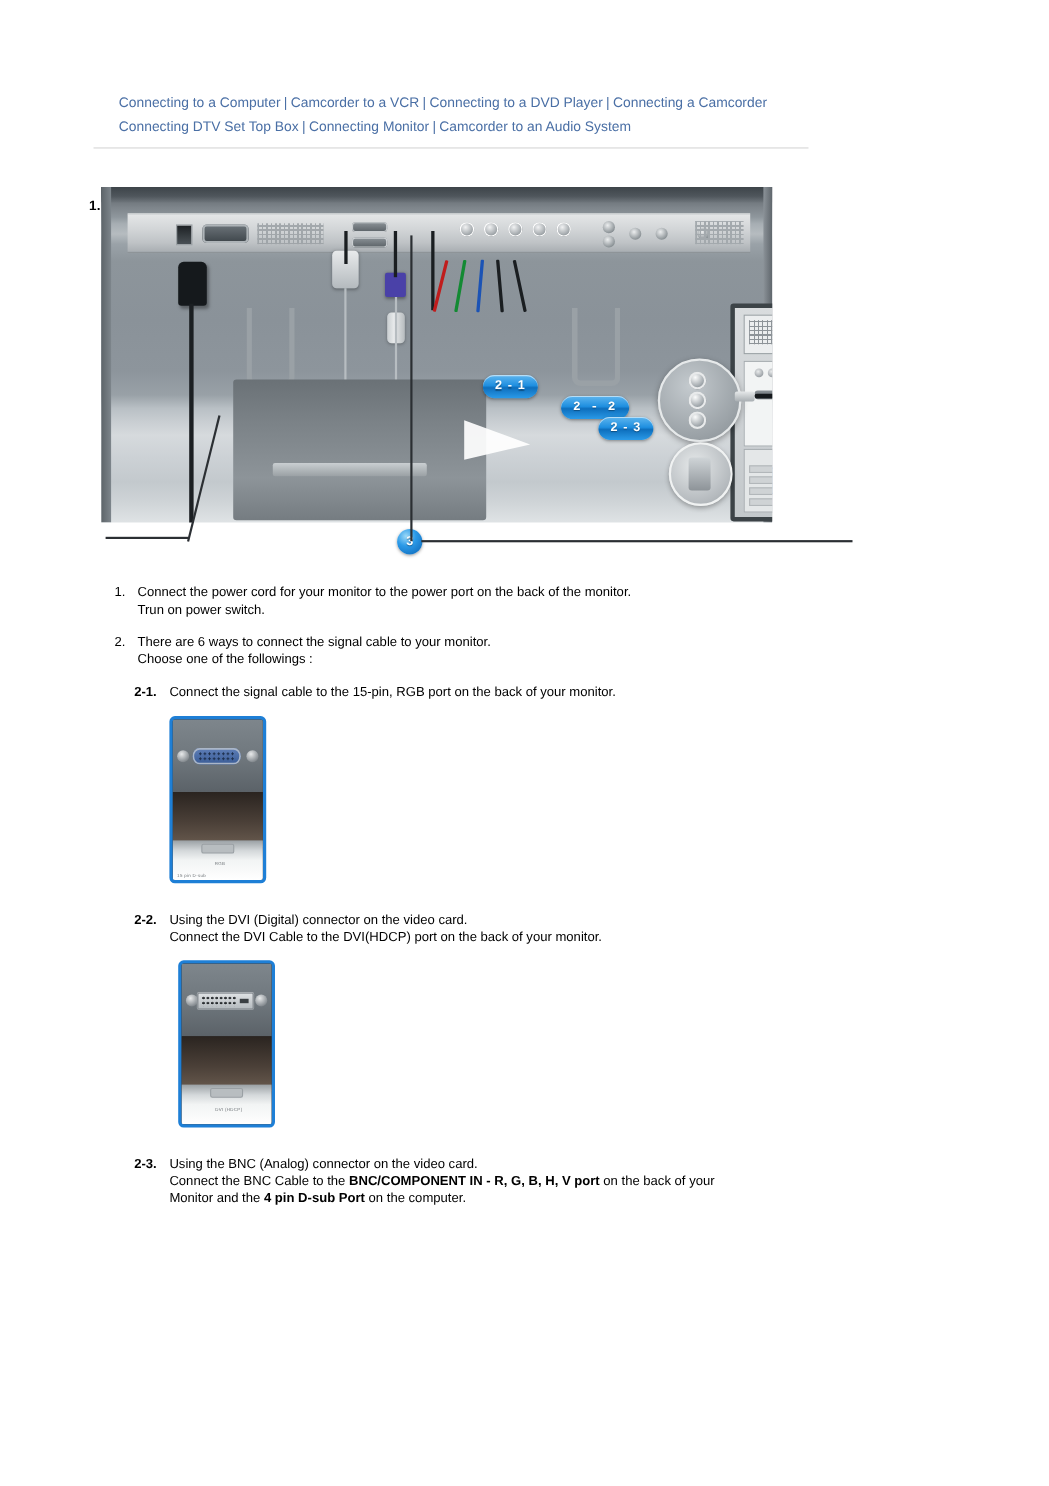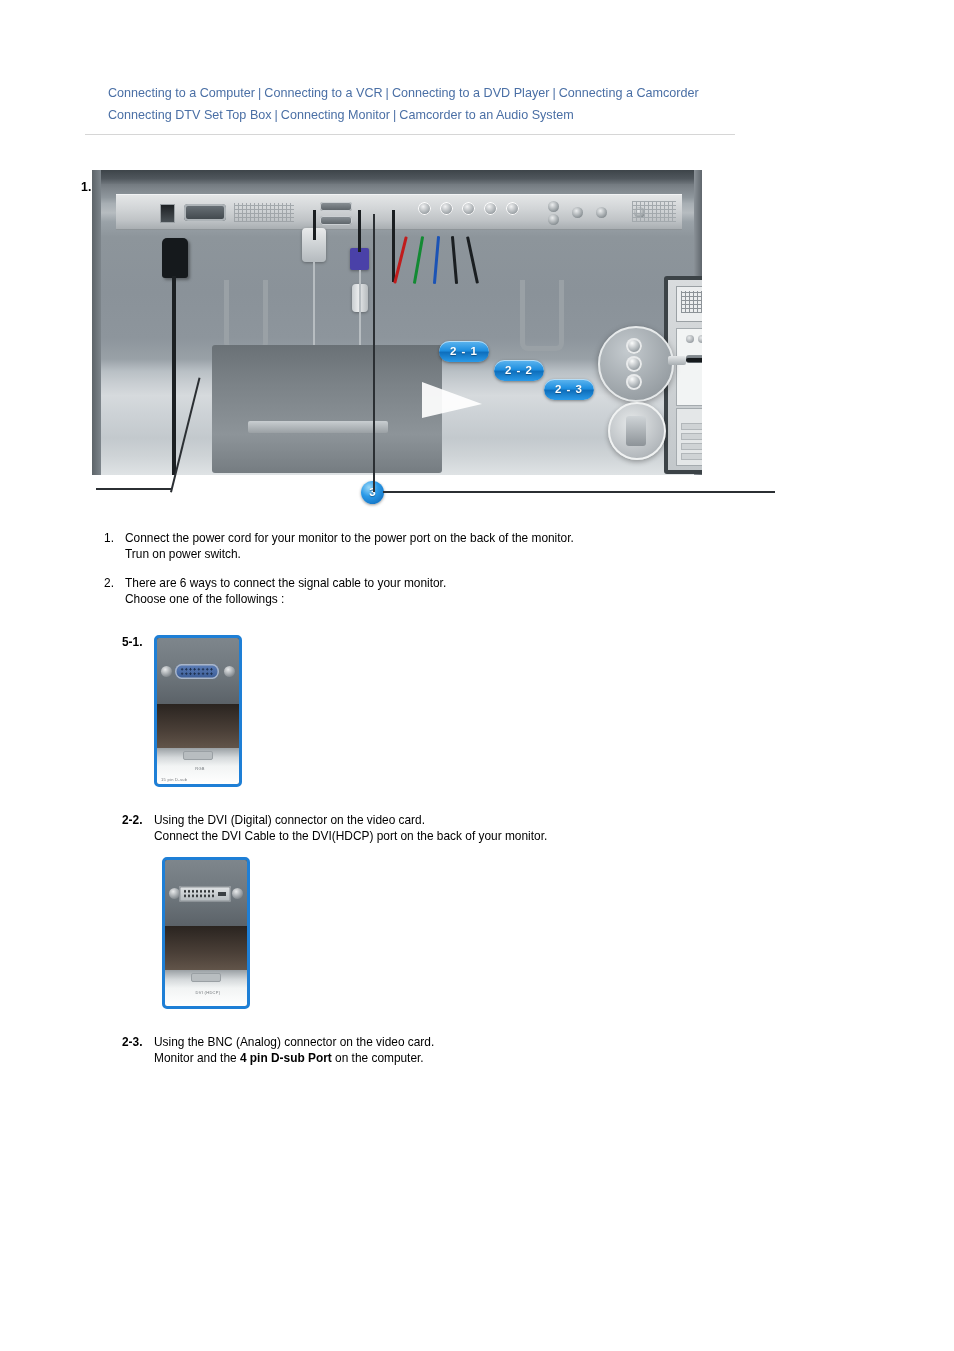--- a/index.html
+++ b/index.html
@@ -548,21 +548,21 @@
     top: 28px;
   }
   .screw.l { left: 4px; }
   .screw.r { right: 4px; }
 </style>
 </head>
 <body>
 
 <div class="nav-wrap">
   <div class="nav-line">
-    <a class="nav-link" href="#">Connecting to a Computer</a><span class="nav-sep">|</span><a class="nav-link" href="#">Connecting to a VCR</a><span class="nav-sep">|</span><a class="nav-link" href="#">Connecting to a DVD Player</a><span class="nav-sep">|</span><a class="nav-link" href="#">Connecting a Camcorder</a>
+    <a class="nav-link" href="#">Connecting to a Computer</a><span class="nav-sep">|</span><a class="nav-link" href="#">Camcorder to a VCR</a><span class="nav-sep">|</span><a class="nav-link" href="#">Connecting to a DVD Player</a><span class="nav-sep">|</span><a class="nav-link" href="#">Connecting a Camcorder</a>
   </div>
   <div class="nav-line">
     <a class="nav-link" href="#">Connecting DTV Set Top Box</a><span class="nav-sep">|</span><a class="nav-link" href="#">Connecting Monitor</a><span class="nav-sep">|</span><a class="nav-link" href="#">Camcorder to an Audio System</a>
   </div>
 </div>
 
 <div class="divider"></div>
 
 <div class="section-heading">1. Connecting to a Computer</div>
 
@@ -638,21 +638,21 @@
         <i></i>
         <i></i>
         <i></i>
       </div>
     <div class="magnify-cable"></div>
     <div class="magnify-lead"></div>
     <div class="mag2"></div>
   </div>
 
   <div class="badge-pill" style="left:363px;top:173px;">2 - 1</div>
-  <div class="badge-pill" style="left:418px;top:192px;">2 - 2</div>
+  <div class="badge-pill" style="left:434px;top:192px;font-family:Liberation Mono, monospace;">2 - 2</div>
   <div class="badge-pill" style="left:468px;top:211px;">2 - 3</div>
   <div class="badge-round" style="left:285px;top:313px;">3</div>
 
   <div class="lead-line" style="left:297px;top:46px;width:2.4px;height:278px;"></div>
   <div class="lead-line" style="left:307px;top:323px;width:392px;height:2.4px;"></div>
   <div class="lead-line" style="left:20px;top:320px;width:75px;height:2px;"></div>
   <div class="lead-line" style="left:94px;top:206px;width:2px;height:118px;transform:rotate(14deg);transform-origin:bottom left;"></div>
 </div>
 
 <div class="steps">
@@ -664,21 +664,22 @@
   <div class="step">
     <span class="step-num">2.</span>
     <span class="step-line">There are 6 ways to connect the signal cable to your monitor.</span>
     <span class="step-line">Choose one of the followings :</span>
   </div>
 </div>
 
 <div class="substeps">
 
   <div class="substep">
-    <span class="substep-num">5-1.</span>
+    <span class="substep-num">2-1.</span>
+    <span class="substep-line">Connect the signal cable to the 15-pin, RGB port on the back of your monitor.</span>
     <div class="thumb">
       <div class="thumb-top">
         <div class="screw l"></div>
         <div class="vga-port"></div>
         <div class="screw r"></div>
       </div>
       <div class="thumb-mid"></div>
       <div class="thumb-bot">
         <div class="nub"></div>
         <div class="thumb-cap" style="top:13px;">RGB</div>
@@ -701,16 +702,17 @@
       <div class="thumb-bot">
         <div class="nub"></div>
         <div class="thumb-cap" style="top:15px;">DVI (HDCP)</div>
       </div>
     </div>
   </div>
 
   <div class="substep" style="margin-top:26px;">
     <span class="substep-num">2-3.</span>
     <span class="substep-line">Using the BNC (Analog) connector on the video card.</span>
+    <span class="substep-line"><span>Connect the BNC Cable to the </span><b>BNC/COMPONENT IN - R, G, B, H, V port</b><span> on the back of your</span></span>
     <span class="substep-line"><span>Monitor and the </span><b>4 pin D-sub Port</b><span> on the computer.</span></span>
   </div>
 
 </div>
 
 </body></html>

